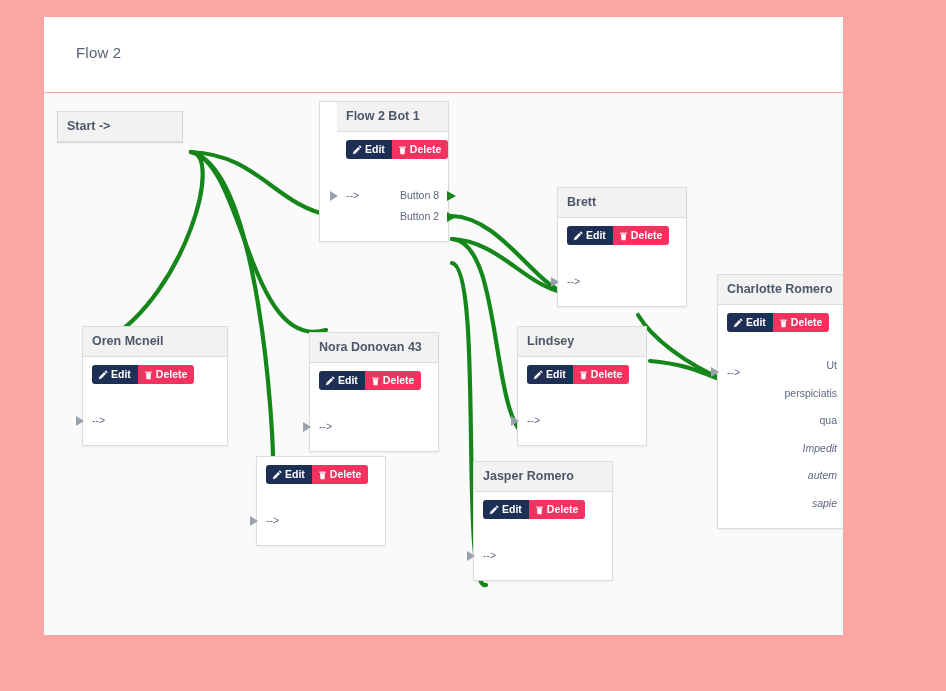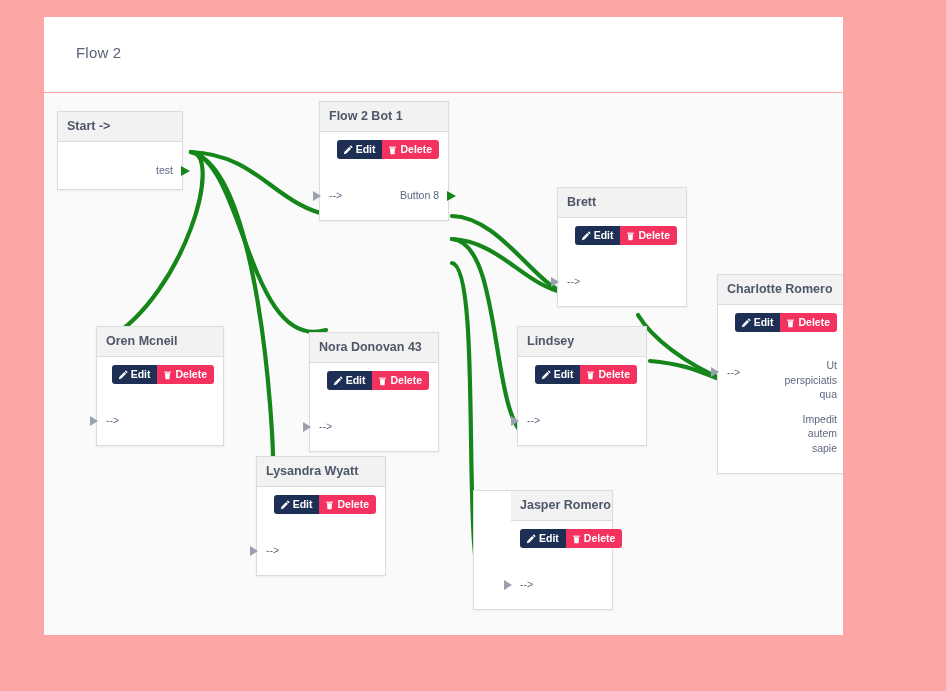--- a/index.html
+++ b/index.html
@@ -75,21 +75,20 @@
     white-space: nowrap;
     overflow: hidden;
   }
   .node-body {
     position: relative;
     padding: 8px 0 0 0;
   }
   .btn-row {
     padding: 0 9px;
     white-space: nowrap;
-    text-align: right;
   }
   .btn {
     display: inline-block;
     font-size: 10.5px;
     font-weight: bold;
     color: #ffffff;
     padding: 4px 7px 4px 6px;
     vertical-align: middle;
     white-space: nowrap;
     line-height: 11px;
@@ -126,21 +125,21 @@
     margin-top: -5px;
   }
   .port-marker.in-m {
     left: -7px;
     border-left: 8px solid #9aa0ad;
   }
   .port-marker.out-m {
     right: -8px;
     border-left: 9px solid #15871a;
   }
-  .port-text-block { display: block; }
+  .port-text-block { display: block; margin-top: 13px; }
   .port-multi {
     position: relative;
     text-align: right;
     padding-right: 9px;
     font-size: 10.5px;
     line-height: 14.5px;
     color: #5e6780;
   }
   .ghost {
     position: absolute;
@@ -170,40 +169,34 @@
         <path d="M 408,123 C 455,124 490,190 521,200" fill="none" stroke="#15871a" stroke-width="4.2" stroke-linecap="round"></path>
         <path d="M 408,146 C 455,148 480,192 521,200" fill="none" stroke="#15871a" stroke-width="4.2" stroke-linecap="round"></path>
         <path d="M 408,146 C 460,150 445,330 485,345" fill="none" stroke="#15871a" stroke-width="4.2" stroke-linecap="round"></path>
         <path d="M 408,170 C 440,175 415,500 442,492" fill="none" stroke="#15871a" stroke-width="4.2" stroke-linecap="round"></path>
         <path d="M 594,222 C 608,245 640,270 682,288" fill="none" stroke="#15871a" stroke-width="4.2" stroke-linecap="round"></path>
         <path d="M 606,268 C 650,272 660,282 682,288" fill="none" stroke="#15871a" stroke-width="4.2" stroke-linecap="round"></path>
       </svg>
     <div id="nodes-layer">
         <div class="node" style="left: 13px; top: 18px; width: 126px;">
           <div class="node-header">Start -&gt;</div>
-          <div class="node-body">
-            <div style="height: 2px;"></div>
-            <div class="ports" style="margin-top: 8px;">
-              <div class="port-row out"><span class="port-marker out-m"></span><span>test</span></div>
-              <div style="height: 8px;"></div>
-            </div>
-          </div>
-        </div>
-        <div class="node" style="left: 275px; top: 8px; width: 130px;">
+        </div>
+        <div class="node" style="left: 275px; top: 8px; width: 130px; padding-left: 17px;">
           <div class="node-header">Flow 2 Bot 1</div>
           <div class="node-body">
             <div class="btn-row"><span class="btn btn-edit"><span><svg width="10" height="10" viewBox="0 0 16 16" fill="#fff">
                     <path d="M12.5 0.5 15.5 3.5 13.8 5.2 10.8 2.2z"></path>
                     <path d="M9.9 3.1 12.9 6.1 5.4 13.6 1.2 14.8 2.4 10.6z"></path>
                   </svg></span><span>Edit</span></span><span class="btn btn-delete"><span><svg width="9" height="10" viewBox="0 0 16 16" fill="#fff">
                     <path d="M2 2h12v2H2z"></path>
                     <path d="M3.5 5h9l-.9 10.5H4.4z"></path>
                   </svg></span><span>Delete</span></span></div>
             <div class="ports" style="margin-top: 26px;">
               <div class="port-row out"><span class="port-marker in-m"></span><span style="position: absolute; left: 9px; top: 0px;">--&gt;</span><span class="port-marker out-m"></span><span>Button 8</span></div>
+              <div class="port-row out"><span class="port-marker out-m"></span><span>Button 2</span></div>
               <div style="height: 14px;"></div>
             </div>
           </div>
         </div>
         <div class="node" style="left: 513px; top: 94px; width: 130px;">
           <div class="node-header">Brett</div>
           <div class="node-body">
             <div class="btn-row"><span class="btn btn-edit"><span><svg width="10" height="10" viewBox="0 0 16 16" fill="#fff">
                     <path d="M12.5 0.5 15.5 3.5 13.8 5.2 10.8 2.2z"></path>
                     <path d="M9.9 3.1 12.9 6.1 5.4 13.6 1.2 14.8 2.4 10.6z"></path>
@@ -228,30 +221,30 @@
                     <path d="M3.5 5h9l-.9 10.5H4.4z"></path>
                   </svg></span><span>Delete</span></span></div>
             <div class="ports" style="margin-top: 26px;">
               <div class="port-multi" style="margin-bottom: 10px;">
                 <span class="port-marker in-m" style="top: 14px;"></span>
                 <span style="position: absolute; left: 9px; top: 7px;">--&gt;</span>
                 <span class="port-text-block">Ut</span>
                 <span class="port-text-block">perspiciatis</span>
                 <span class="port-text-block">qua</span>
               </div>
-              <div class="port-multi" style="margin-bottom: 10px;">
+              <div class="port-multi" style="margin-bottom: 10px; font-style: italic;">
                 <span class="port-text-block">Impedit</span>
                 <span class="port-text-block">autem</span>
                 <span class="port-text-block">sapie</span>
               </div>
               <div style="height: 8px;"></div>
             </div>
           </div>
         </div>
-        <div class="node" style="left: 52px; top: 233px; width: 128px;">
+        <div class="node" style="left: 38px; top: 233px; width: 146px;">
           <div class="node-header">Oren Mcneil</div>
           <div class="node-body">
             <div class="btn-row"><span class="btn btn-edit"><span><svg width="10" height="10" viewBox="0 0 16 16" fill="#fff">
                     <path d="M12.5 0.5 15.5 3.5 13.8 5.2 10.8 2.2z"></path>
                     <path d="M9.9 3.1 12.9 6.1 5.4 13.6 1.2 14.8 2.4 10.6z"></path>
                   </svg></span><span>Edit</span></span><span class="btn btn-delete"><span><svg width="9" height="10" viewBox="0 0 16 16" fill="#fff">
                     <path d="M2 2h12v2H2z"></path>
                     <path d="M3.5 5h9l-.9 10.5H4.4z"></path>
                   </svg></span><span>Delete</span></span></div>
             <div class="ports" style="margin-top: 26px;">
@@ -286,36 +279,35 @@
                     <path d="M2 2h12v2H2z"></path>
                     <path d="M3.5 5h9l-.9 10.5H4.4z"></path>
                   </svg></span><span>Delete</span></span></div>
             <div class="ports" style="margin-top: 26px;">
               <div class="port-row out"><span class="port-marker in-m"></span><span style="position: absolute; left: 9px; top: 0px;">--&gt;</span><span>&nbsp;</span></div>
               <div style="height: 14px;"></div>
             </div>
           </div>
         </div>
         <div class="node" style="left: 212px; top: 363px; width: 130px;">
-          <div class="node-header">Lysandra Wyatt</div>
-          <div class="node-body">
-            <div class="btn-row"><span class="btn btn-edit"><span><svg width="10" height="10" viewBox="0 0 16 16" fill="#fff">
-                    <path d="M12.5 0.5 15.5 3.5 13.8 5.2 10.8 2.2z"></path>
-                    <path d="M9.9 3.1 12.9 6.1 5.4 13.6 1.2 14.8 2.4 10.6z"></path>
-                  </svg></span><span>Edit</span></span><span class="btn btn-delete"><span><svg width="9" height="10" viewBox="0 0 16 16" fill="#fff">
-                    <path d="M2 2h12v2H2z"></path>
-                    <path d="M3.5 5h9l-.9 10.5H4.4z"></path>
-                  </svg></span><span>Delete</span></span></div>
-            <div class="ports" style="margin-top: 26px;">
-              <div class="port-row out"><span class="port-marker in-m"></span><span style="position: absolute; left: 9px; top: 0px;">--&gt;</span><span>&nbsp;</span></div>
-              <div style="height: 14px;"></div>
-            </div>
-          </div>
-        </div>
-        <div class="node" style="left: 429px; top: 397px; width: 140px; padding-left: 37px;">
+          <div class="node-body">
+            <div class="btn-row"><span class="btn btn-edit"><span><svg width="10" height="10" viewBox="0 0 16 16" fill="#fff">
+                    <path d="M12.5 0.5 15.5 3.5 13.8 5.2 10.8 2.2z"></path>
+                    <path d="M9.9 3.1 12.9 6.1 5.4 13.6 1.2 14.8 2.4 10.6z"></path>
+                  </svg></span><span>Edit</span></span><span class="btn btn-delete"><span><svg width="9" height="10" viewBox="0 0 16 16" fill="#fff">
+                    <path d="M2 2h12v2H2z"></path>
+                    <path d="M3.5 5h9l-.9 10.5H4.4z"></path>
+                  </svg></span><span>Delete</span></span></div>
+            <div class="ports" style="margin-top: 26px;">
+              <div class="port-row out"><span class="port-marker in-m"></span><span style="position: absolute; left: 9px; top: 0px;">--&gt;</span><span>&nbsp;</span></div>
+              <div style="height: 14px;"></div>
+            </div>
+          </div>
+        </div>
+        <div class="node" style="left: 429px; top: 368px; width: 140px;">
           <div class="node-header">Jasper Romero</div>
           <div class="node-body">
             <div class="btn-row"><span class="btn btn-edit"><span><svg width="10" height="10" viewBox="0 0 16 16" fill="#fff">
                     <path d="M12.5 0.5 15.5 3.5 13.8 5.2 10.8 2.2z"></path>
                     <path d="M9.9 3.1 12.9 6.1 5.4 13.6 1.2 14.8 2.4 10.6z"></path>
                   </svg></span><span>Edit</span></span><span class="btn btn-delete"><span><svg width="9" height="10" viewBox="0 0 16 16" fill="#fff">
                     <path d="M2 2h12v2H2z"></path>
                     <path d="M3.5 5h9l-.9 10.5H4.4z"></path>
                   </svg></span><span>Delete</span></span></div>
             <div class="ports" style="margin-top: 26px;">

